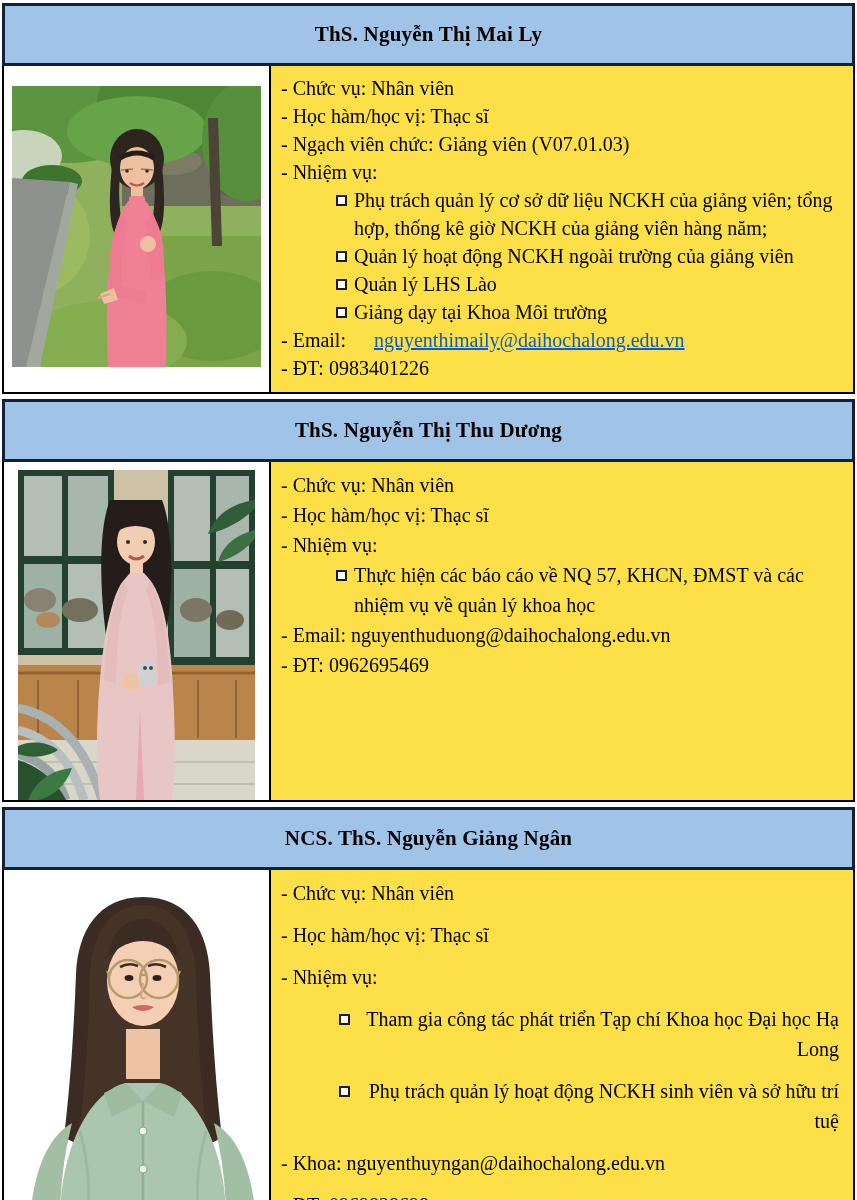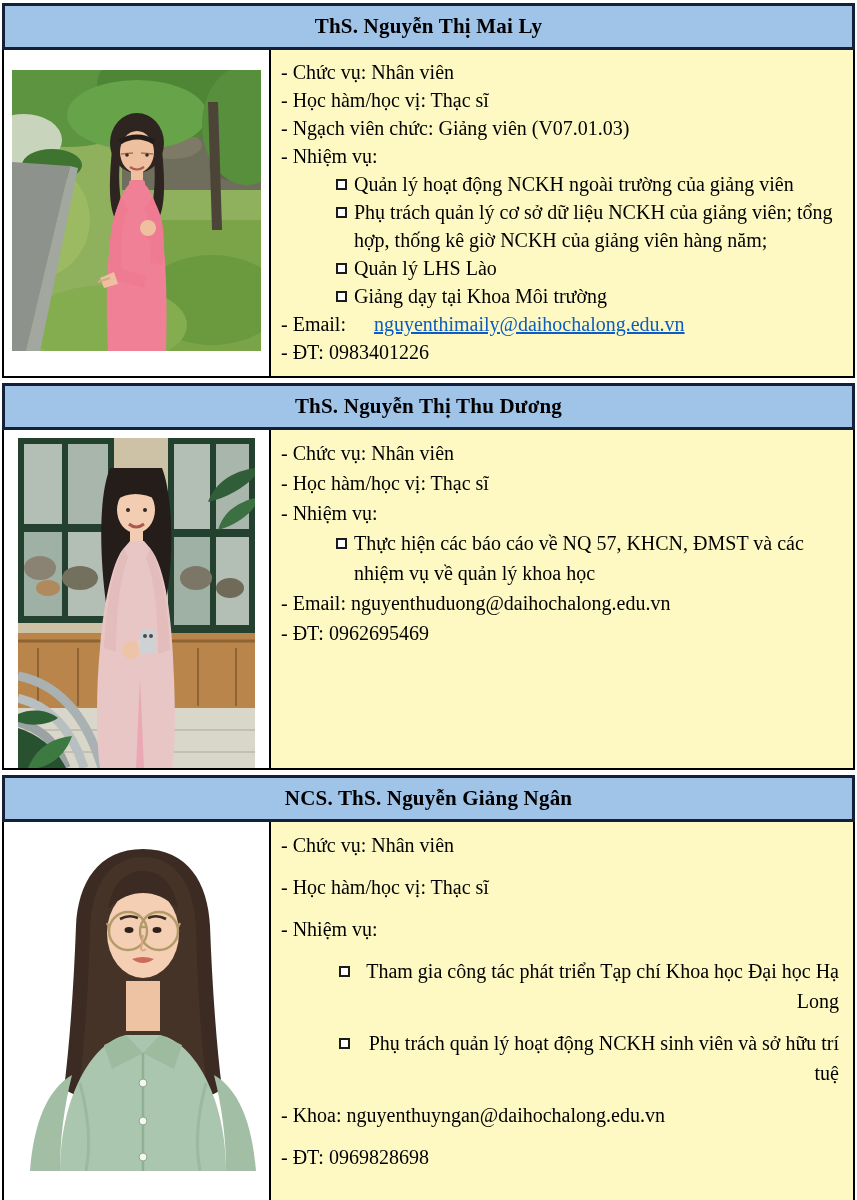--- a/index.html
+++ b/index.html
@@ -7,23 +7,23 @@
     width:857px;height:1200px;background:#ffffff;color:#000;
     font-family:"Liberation Serif","DejaVu Serif",serif;
     -webkit-font-smoothing:antialiased;
   }
   .wrap{padding:3px 2px 0 2px;}
   section.profile{margin-bottom:5px;}
   .hdr{
     border:3px solid #14203a;
     background:#a0c4e8;
     text-align:center;font-weight:700;font-size:21px;
-    padding:8px 4px;letter-spacing:.2px;
+    padding:16px 4px;letter-spacing:.2px;
   }
-  .row{display:flex;border:2px solid #000;border-top:none;background:#fef9c3;}
+  .row{display:flex;border:2px solid #000;border-top:none;background:#fde047;}
   .photo-cell{width:265px;min-width:265px;border-right:2px solid #000;background:#fff;}
   .photo-cell svg{display:block;}
   .info-cell{flex:1;padding:8px 14px 8px 10px;font-size:20px;}
   .s1 .row{min-height:326px;}
   .s2 .row{min-height:338px;}
   .s3 .row{min-height:378px;}
   .s1 .photo-frame{margin:20px 0 0 8px;}
   .s2 .photo-frame{margin:8px 0 0 14px;}
   .s3 .photo-frame{margin:9px 0 0 16px;}
   .line{line-height:28px;}
@@ -97,22 +97,22 @@
             <line x1="86" y1="212" x2="98" y2="208" stroke="#d9a884" stroke-width="2"></line>
           </svg>
         </div>
       </div>
       <div class="info-cell">
         <div class="lines">
             <div class="line text">- Chức vụ: Nhân viên</div>
             <div class="line text">- Học hàm/học vị: Thạc sĩ</div>
             <div class="line text">- Ngạch viên chức: Giảng viên (V07.01.03)</div>
             <div class="line text">- Nhiệm vụ:</div>
+            <div class="line bullet"><span class="sq"></span><span>Phụ trách quản lý cơ sở dữ liệu NCKH của giảng viên; tổng hợp, thống kê giờ NCKH của giảng viên hàng năm;</span></div>
             <div class="line bullet"><span class="sq"></span><span>Quản lý hoạt động NCKH ngoài trường của giảng viên</span></div>
-            <div class="line bullet"><span class="sq"></span><span>Phụ trách quản lý cơ sở dữ liệu NCKH của giảng viên; tổng hợp, thống kê giờ NCKH của giảng viên hàng năm;</span></div>
             <div class="line bullet"><span class="sq"></span><span>Quản lý LHS Lào</span></div>
             <div class="line bullet"><span class="sq"></span><span>Giảng dạy tại Khoa Môi trường</span></div>
             <div class="line link"><span>- Email: </span><a class="email-link" href="#">nguyenthimaily@daihochalong.edu.vn</a></div>
             <div class="line text">- ĐT: 0983401226</div>
           </div>
       </div>
     </div>
   </section>
 
   <section class="profile s2">

